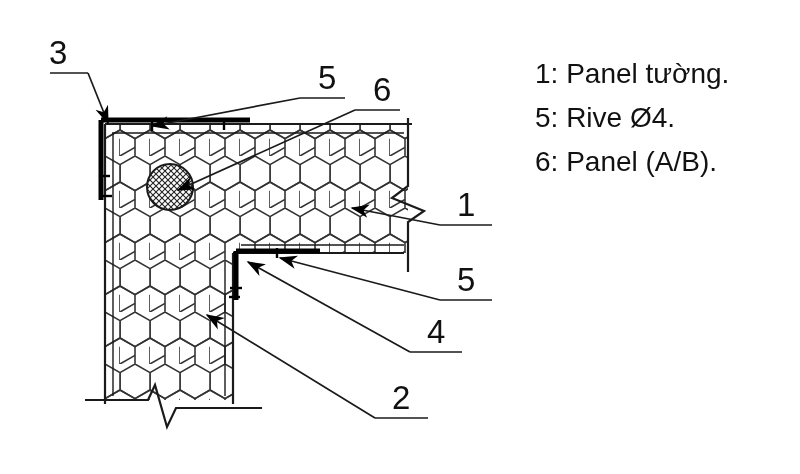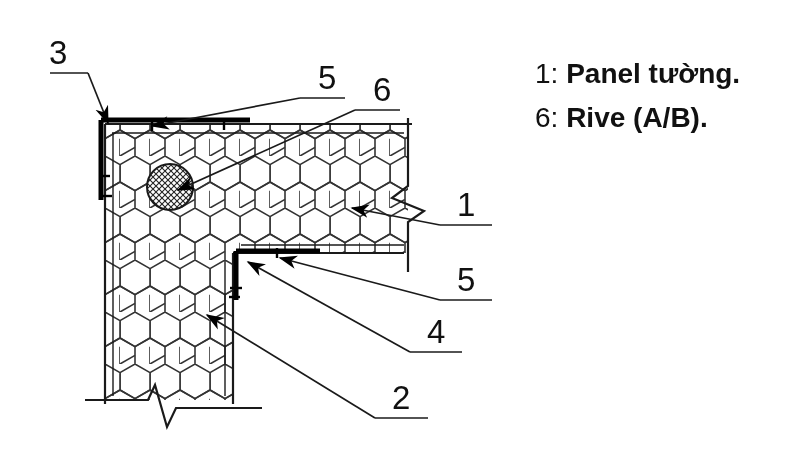--- a/index.html
+++ b/index.html
@@ -35,21 +35,20 @@
     line-height: 44px;
     color: #111111;
     white-space: nowrap;
     letter-spacing: 0px;
   }
   .legend-key {
     display: inline;
   }
   .legend-val {
     display: inline;
-    font-weight: bold;
   }
   text.callout {
     font-family: "Liberation Sans", sans-serif;
     font-size: 33px;
     fill: #111111;
   }
 </style>
 </head>
 <body>
 
@@ -167,18 +166,22 @@
       <text class="callout" x="392" y="409">2</text>
     </g>
   </svg>
 
   <div class="legend">
     <div class="legend-row">
       <span class="legend-key">1:</span>
       <span class="legend-val">Panel tường.</span>
     </div>
     <div class="legend-row">
+      <span class="legend-key">5:</span>
+      <span class="legend-val">Rive Ø4.</span>
+    </div>
+    <div class="legend-row">
       <span class="legend-key">6:</span>
-      <span class="legend-val">Rive (A/B).</span>
+      <span class="legend-val">Panel (A/B).</span>
     </div>
   </div>
 
 </div>
 
 </body></html>

